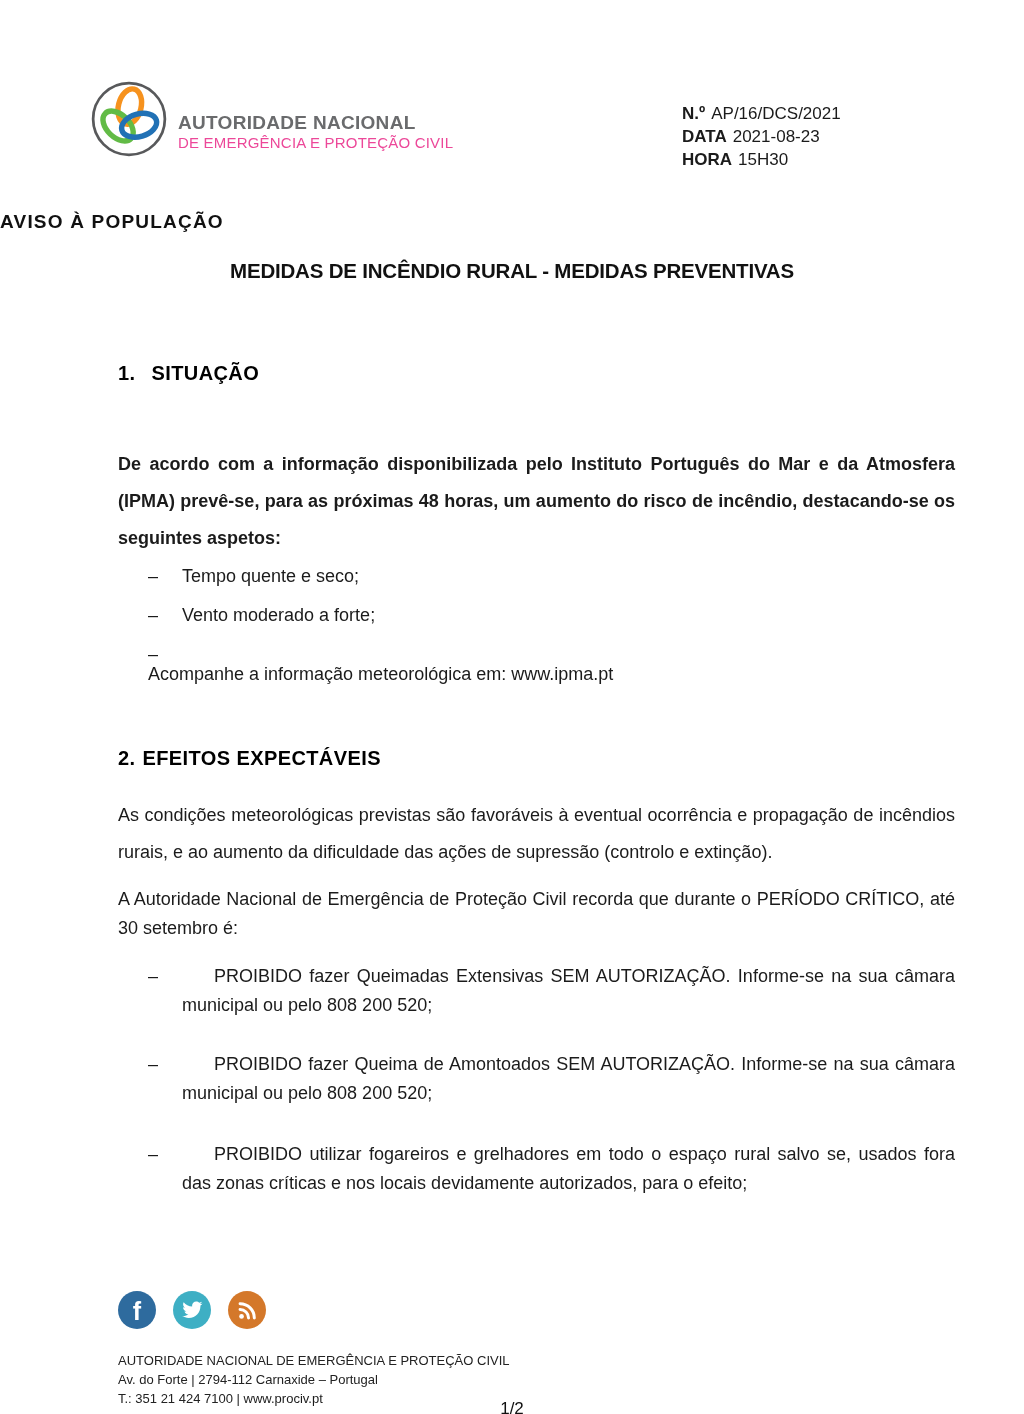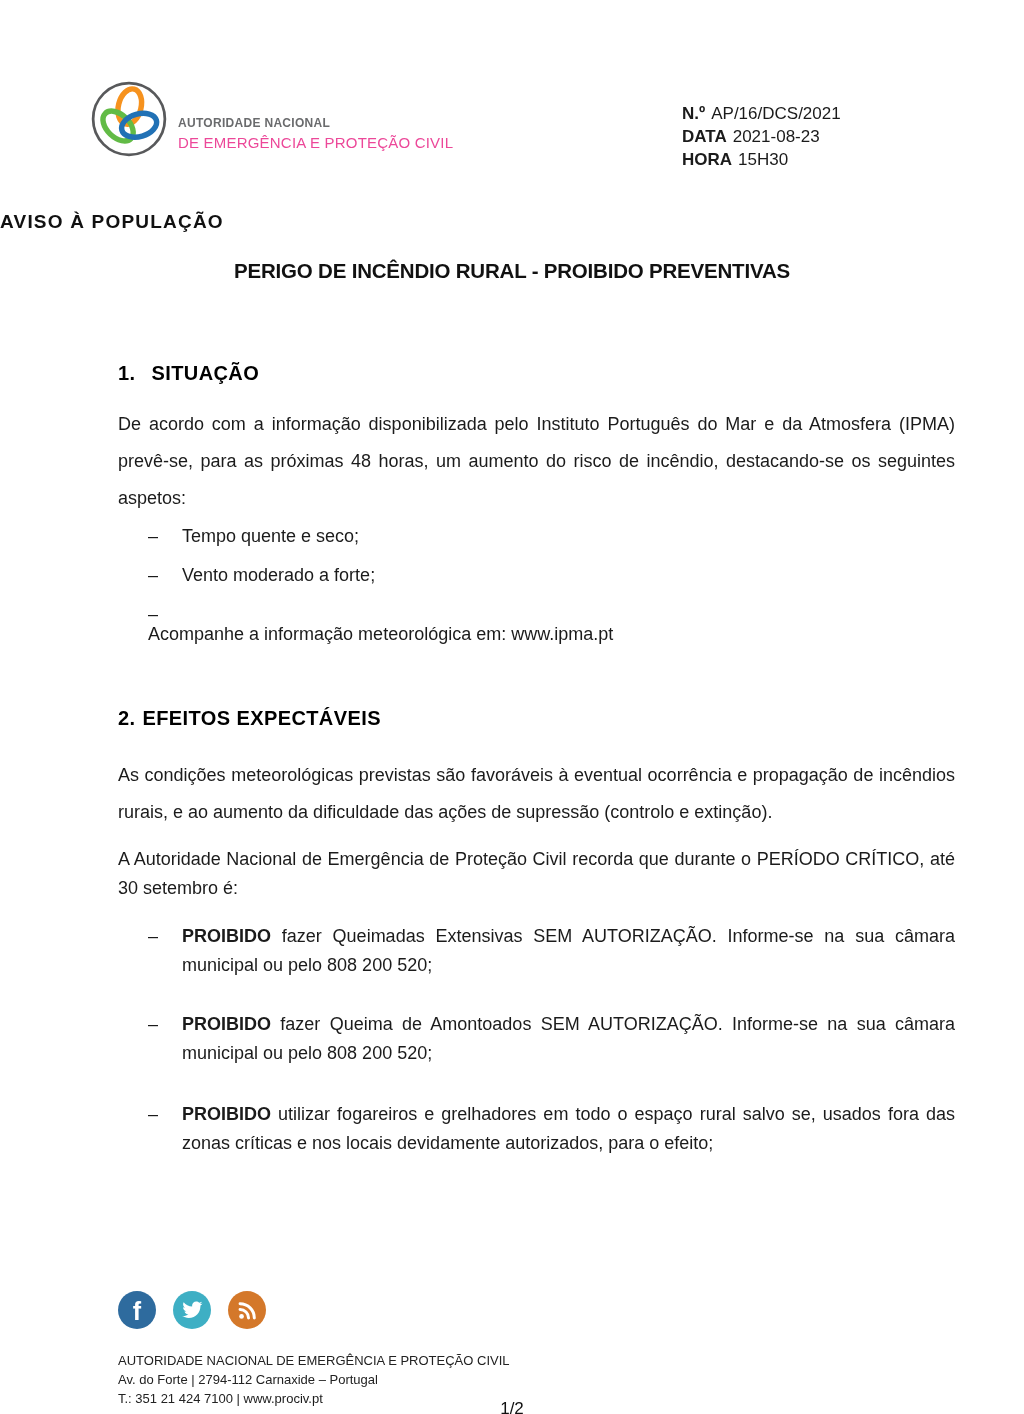--- a/index.html
+++ b/index.html
@@ -8,53 +8,53 @@
     width:1024px;height:1414px;
     margin:0 auto;
     background:#ffffff;
     overflow:hidden;
     font-family:"Liberation Sans",sans-serif;
     color:#1b1b1b;
   }
   
   .logo{position:absolute;left:90px;top:80px;width:78px;height:78px;}
   .org{position:absolute;left:178px;top:113px;line-height:20px;}
-  .org-line1{font-size:12px;font-weight:bold;color:#6a6b6d;letter-spacing:.3px;}
+  .org-line1{font-size:19px;font-weight:bold;color:#6a6b6d;letter-spacing:.3px;}
   .org-line2{font-size:15px;color:#ec4899;letter-spacing:.2px;}
   .meta{position:absolute;left:682px;top:102px;font-size:17px;line-height:23px;}
   .meta-row .lbl{font-weight:bold;margin-right:6px;}
   
   .doc-title{position:absolute;left:0;right:0;top:211px;text-align:left;
     font-size:19px;font-weight:bold;letter-spacing:1.2px;color:#111;}
   .doc-subtitle{position:absolute;left:0;right:0;top:259px;text-align:center;
     font-size:20.5px;font-weight:bold;letter-spacing:-.2px;color:#111;}
   
   .body{position:absolute;left:118px;right:69px;top:360px;font-size:18px;}
   .sec-heading{font-size:20px;font-weight:bold;line-height:26px;letter-spacing:.4px;color:#000;}
   .sec-heading .num{display:inline-block;}
   .gap-wide{margin-right:16px;}
   .gap-norm{margin-right:7px;}
   .para{ text-align:justify;line-height:37px;margin:0;}
-  .p1{margin-top:20px;}
+  .p1{margin-top:60px;font-weight:bold;}
   .p2{margin-top:26px;}
   .h2{margin-top:52px;}
   .h3{margin-top:36px;}
   .p3{margin-top:14px;line-height:29px;}
   ul.dash-list{list-style:none;margin:0;padding:0;}
   ul.dash-list{margin-top:0;}
   ul.dash-list li{position:relative;padding-left:64px;line-height:39px;}
   .marker{position:absolute;left:30px;}
   .note{margin-top:20px;margin-left:30px;line-height:38px;}
   .plain-link{color:#1b1b1b;text-decoration:none;}
   .pb{position:relative;padding-left:64px;text-align:justify;line-height:29px;}
   .pb .marker{top:0;}
   .pb1{margin-top:19px;}
   .pb2{margin-top:30px;}
   .pb3{margin-top:32px;}
-  .bold{font-weight:bold;}
+  .bold{font-weight:normal;margin-left:32px;}
   
   .social{position:absolute;left:118px;top:1291px;display:flex;}
   .circle{width:38px;height:38px;border-radius:50%;margin-right:17px;
     display:flex;align-items:center;justify-content:center;}
   .fb{background:#2e6b9e;}
   .tw{background:#3eafc4;}
   .rss{background:#d4782a;}
   .fb-letter{color:#fff;font-size:25px;font-weight:bold;line-height:1;margin-top:3px;}
   .footer-text{position:absolute;left:118px;top:1351px;font-size:13px;line-height:19px;color:#222;}
   .page-num{position:absolute;left:0;right:0;top:1399px;text-align:center;font-size:17px;color:#111;}
@@ -82,21 +82,21 @@
     </div>
     <div class="meta-row">
       <span class="lbl">DATA</span><span>2021-08-23</span>
     </div>
     <div class="meta-row">
       <span class="lbl">HORA</span><span>15H30</span>
     </div>
   </div>
 
   <div class="doc-title">AVISO À POPULAÇÃO</div>
-  <div class="doc-subtitle">PERIGO DE INCÊNDIO RURAL - PROIBIDO PREVENTIVAS</div>
+  <div class="doc-subtitle">MEDIDAS DE INCÊNDIO RURAL - MEDIDAS PREVENTIVAS</div>
 
   <div class="body">
 
     <div class="sec-heading">
       <span class="num gap-wide">1.</span><span>SITUAÇÃO</span>
     </div>
     <p class="para p1">De acordo com a informação disponibilizada pelo Instituto Português do Mar e da Atmosfera (IPMA) prevê-se, para as próximas 48 horas, um aumento do risco de incêndio, destacando-se os seguintes aspetos:</p>
     <ul class="dash-list">
       <li>
         <span class="marker">–</span>

